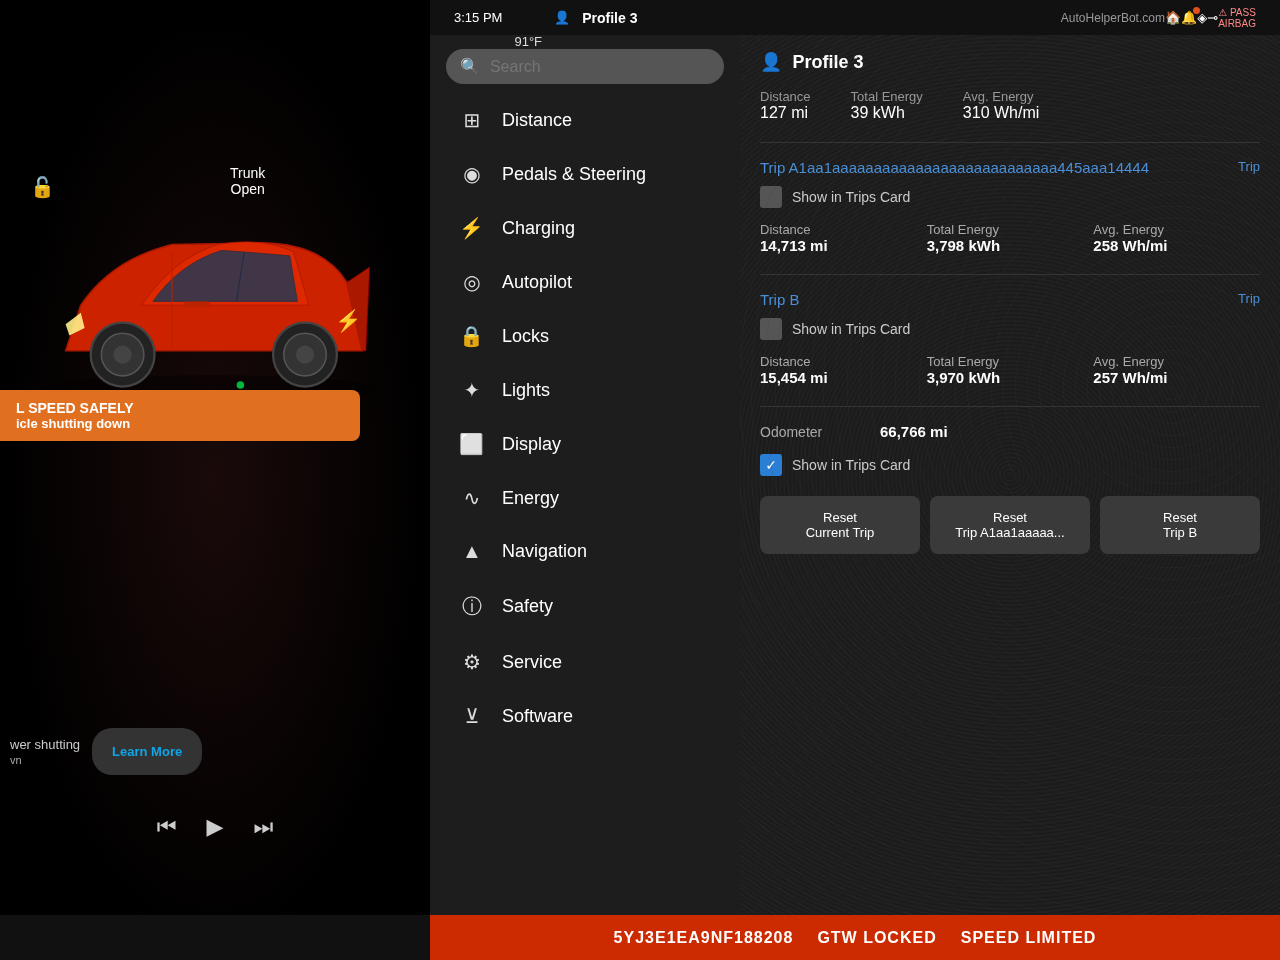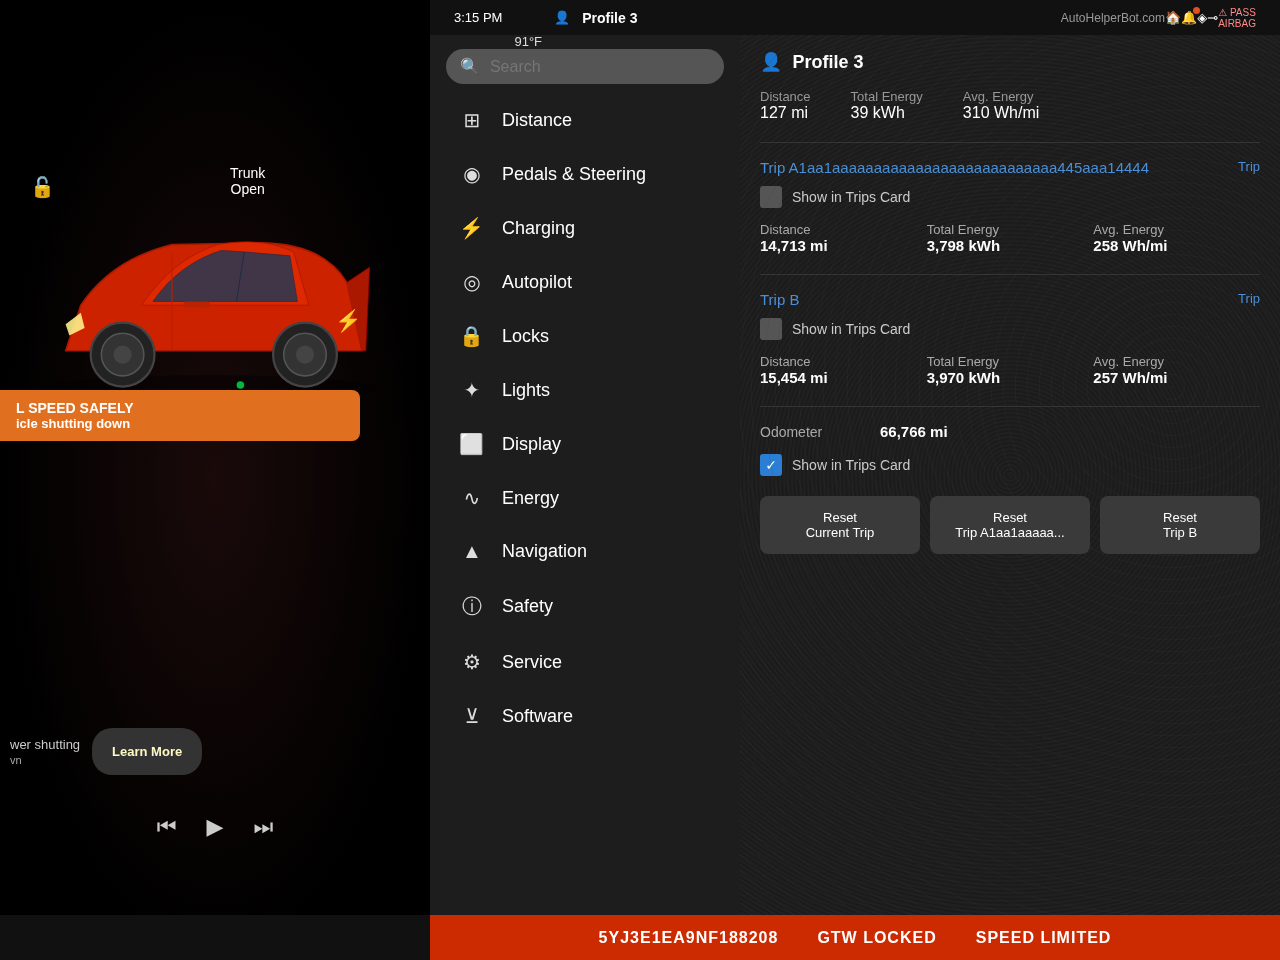--- a/index.html
+++ b/index.html
@@ -77,21 +77,21 @@
       gap: 12px;
     }
 
     .power-reduced-text {
       color: #ccc;
       font-size: 13px;
     }
 
     .learn-more-btn {
       background: #333;
-      color: #fef9c3;
+      color: #0ea5e9;
       border: none;
       border-radius: 20px;
       padding: 16px 20px;
       font-size: 13px;
       font-weight: 600;
       cursor: pointer;
     }
 
     .media-controls {
       position: absolute;
@@ -400,21 +400,21 @@
     .bottom-bar {
       position: absolute;
       bottom: 0;
       left: 430px;
       right: 0;
       height: 45px;
       background: #cc2a00;
       display: flex;
       align-items: center;
       justify-content: center;
-      gap: 39px;
+      gap: 24px;
       color: #fff;
       font-size: 16px;
       font-weight: 700;
       letter-spacing: 1px;
       z-index: 10;
     }
 
     
     .map-corner {
       position: absolute;

